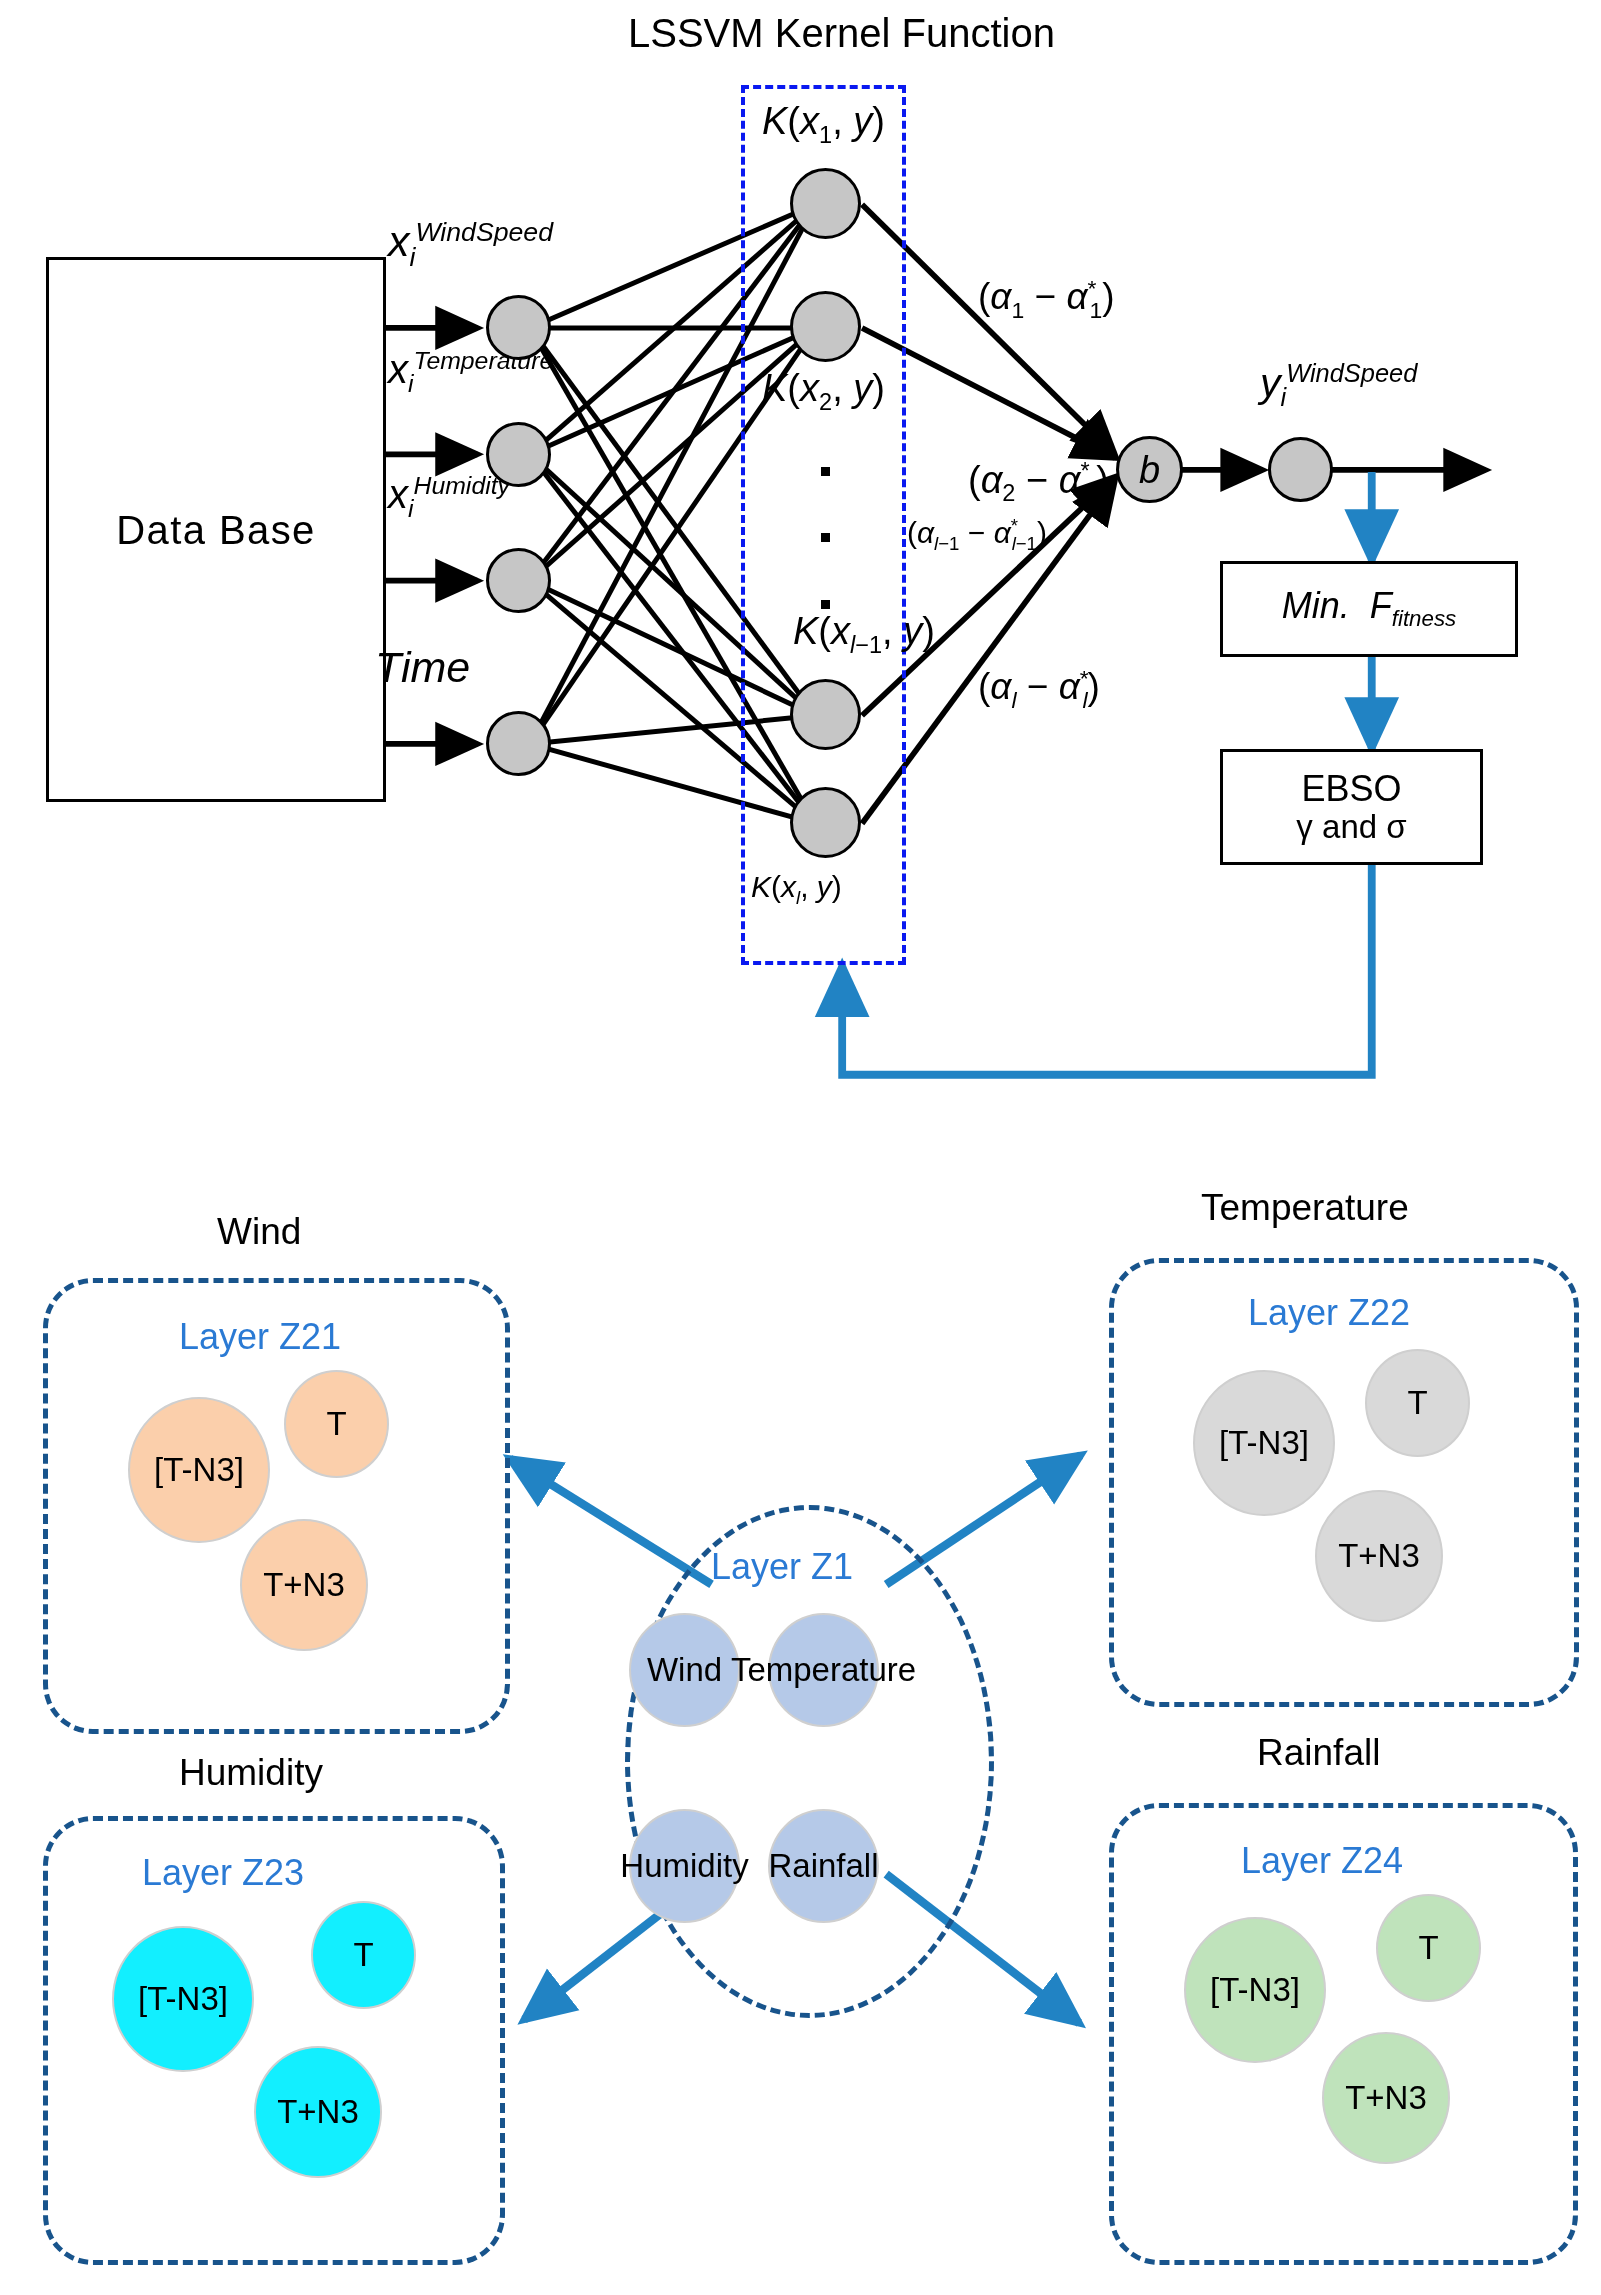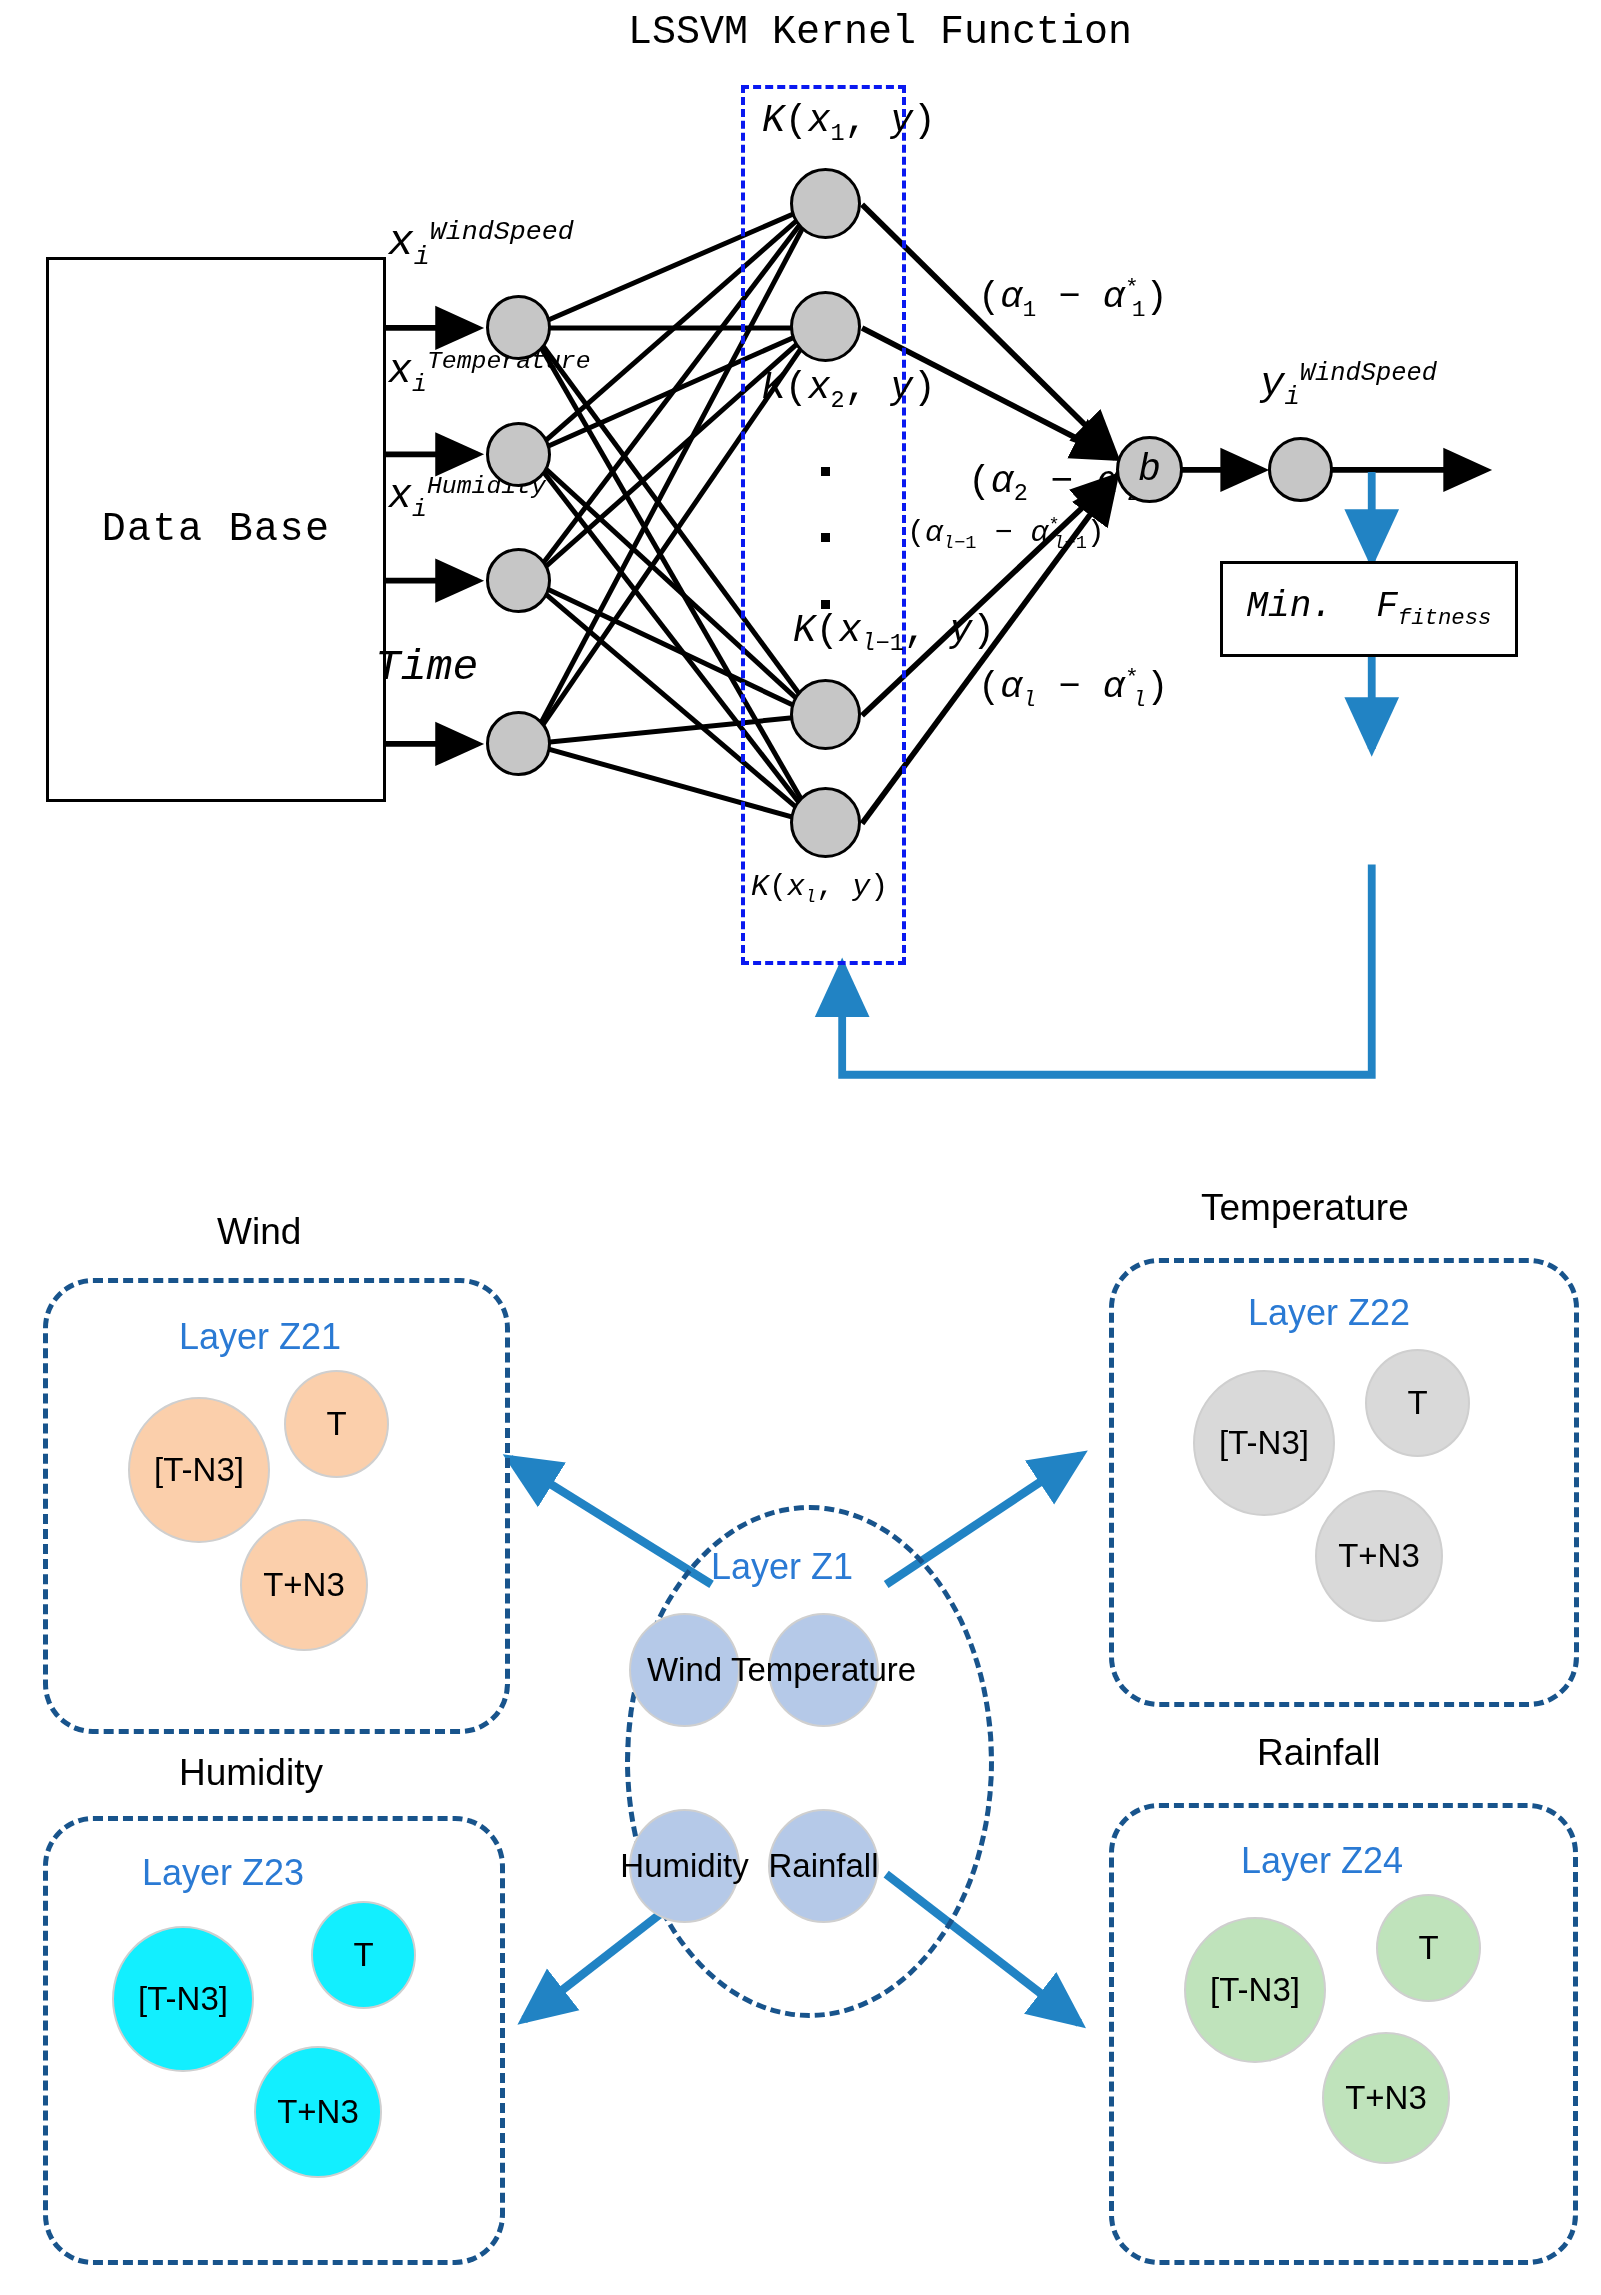--- a/index.html
+++ b/index.html
@@ -2,21 +2,21 @@
 <html style="font-size:11.4px"><head>
 <meta charset="utf-8">
 <style>
   html,body{margin:0;padding:0;background:#fff;}
   body{width:1602px;height:2295px;position:relative;overflow:hidden;
        font-family:"Liberation Sans", sans-serif;}
   .stage{position:absolute;left:0;top:0;width:1602px;height:2295px;}
   svg.layer{position:absolute;left:0;top:0;width:1602px;height:2295px;overflow:visible;}
   .abs{position:absolute;}
   .ital{font-style:italic;}
-  .mathlbl{font-family:Liberation Mono, monospace;color:#000;white-space:nowrap;line-height:1;}
+  .mathlbl{font-family:Liberation Sans, sans-serif;color:#000;white-space:nowrap;line-height:1;}
   .sup{font-size:.62em;vertical-align:super;font-style:italic;}
   .sub{font-size:.62em;vertical-align:sub;font-style:italic;}
   .supn{font-size:.62em;vertical-align:super;font-style:normal;}
   .subn{font-size:.62em;vertical-align:sub;font-style:normal;}
   
   .solidbox{border:3.6px solid #000;background:#fff;box-sizing:border-box;
             display:flex;align-items:center;justify-content:center;text-align:center;}
   .dashbox{border:5px dashed #18548c;border-radius:50px;background:transparent;box-sizing:border-box;}
   .dashoval{border:5px dashed #18548c;border-radius:50%;background:transparent;box-sizing:border-box;}
   .dashdot{border:4.3px dashed #0a19f0;background:transparent;box-sizing:border-box;}
@@ -170,20 +170,24 @@
     <span class="ital">y</span><span class="sub">i</span><span class="sup">WindSpeed</span>
   </div>
 
   <div class="abs solidbox" style="left:1220px;top:561px;width:298px;height:96px;">
     <span class="mathlbl ital" style="font-size:36px;">
       <span>Min.</span>&nbsp;
       <span>F</span><span class="sub">fitness</span>
     </span>
   </div>
 
+  <div class="abs solidbox" style="left:1220px;top:749px;width:263px;height:116px;flex-direction:column;gap:2.8px;">
+    <span class="mathlbl" style="font-size:36px;">EBSO</span>
+    <span class="mathlbl" style="font-size:33px;">γ and σ</span>
+  </div>
 
   <div class="abs grptitle" style="left:217px;top:1211px;font-size:37px;">Wind</div>
   <div class="abs dashbox" style="left:43px;top:1278px;width:467px;height:456px;"></div>
   <div class="abs layerlbl" style="left:179px;top:1316px;font-size:36px;">Layer Z21</div>
   <div class="abs bubble" style="left:128px;top:1397px;width:142px;height:146px;background:#fbcfab;font-size:33px;">[T-N3]</div>
   <div class="abs bubble" style="left:284px;top:1370px;width:105px;height:108px;background:#fbcfab;font-size:33px;">T</div>
   <div class="abs bubble" style="left:240px;top:1519px;width:128px;height:132px;background:#fbcfab;font-size:33px;">T+N3</div>
 
   <div class="abs grptitle" style="left:1201px;top:1187px;font-size:37px;">Temperature</div>
   <div class="abs dashbox" style="left:1109px;top:1258px;width:470px;height:449px;"></div>

